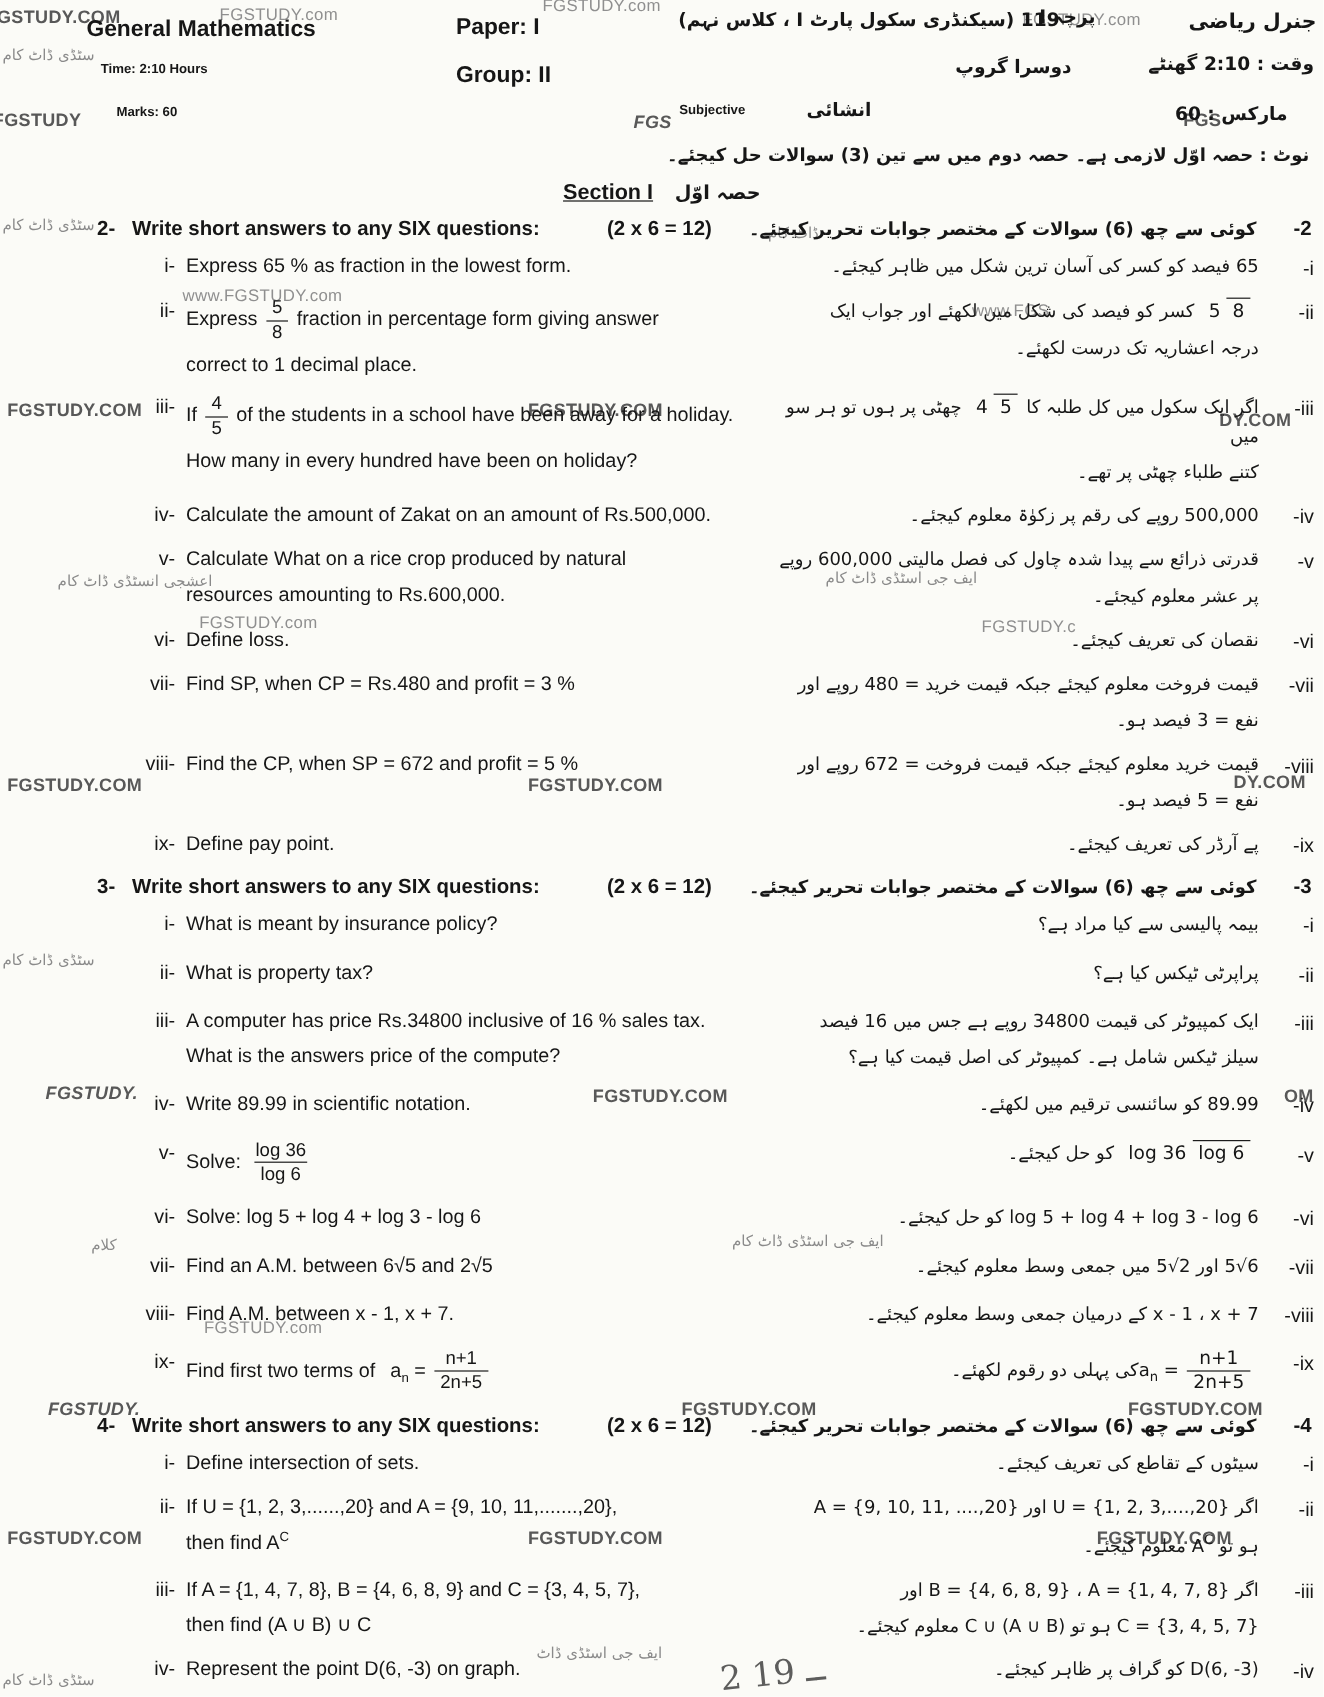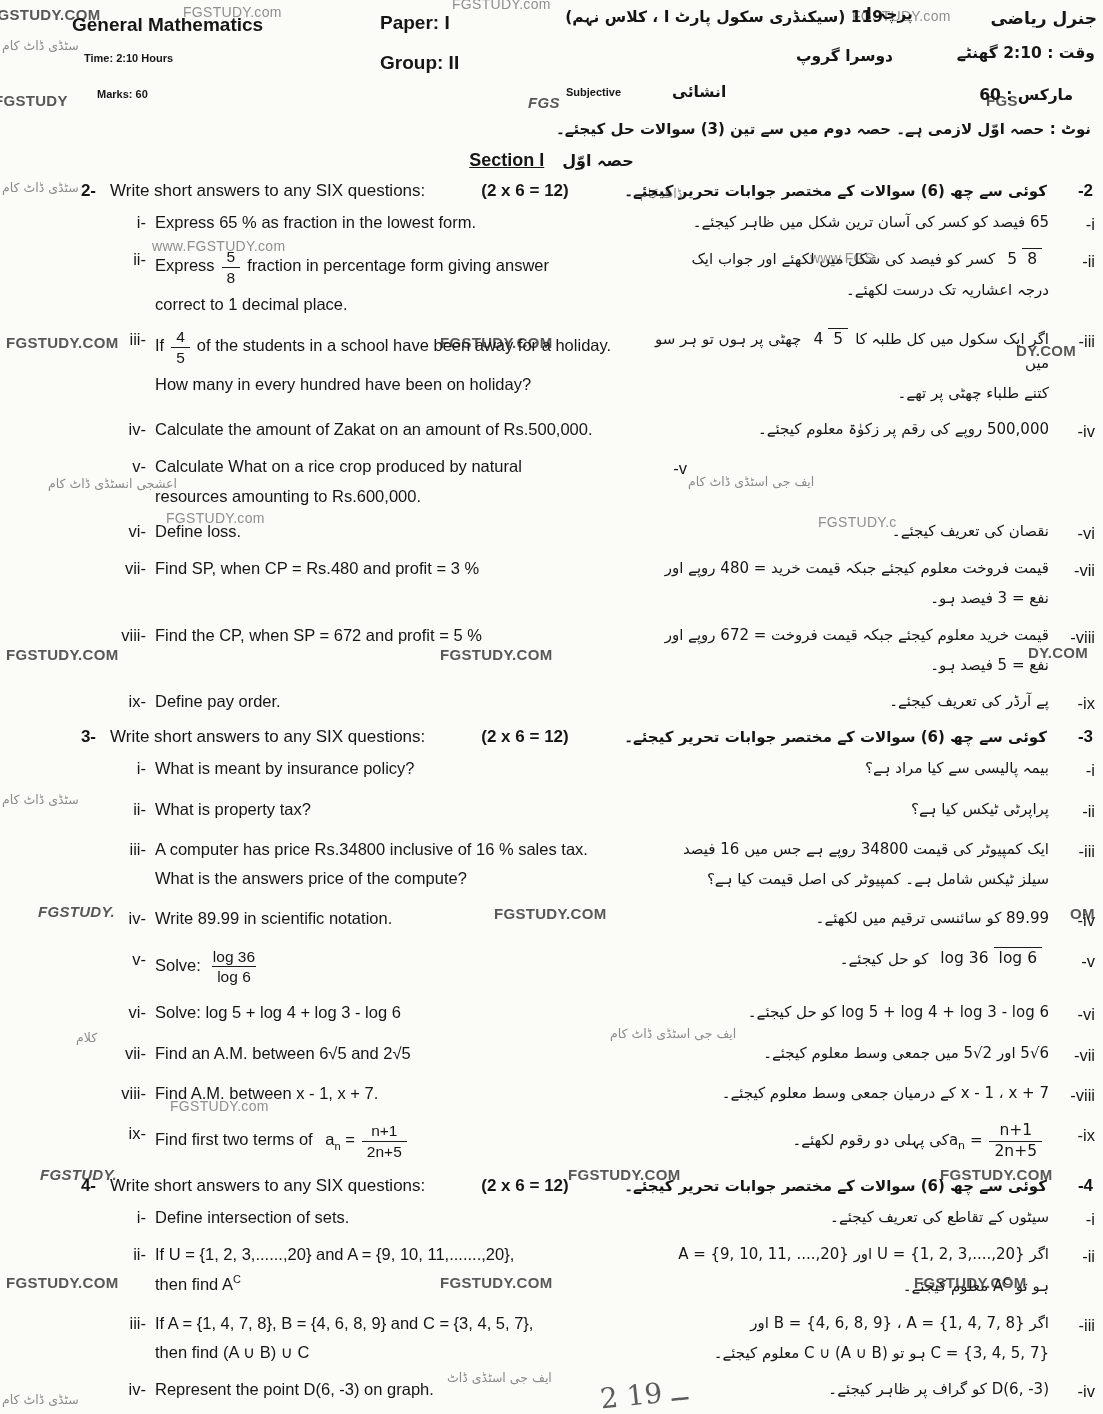--- a/index.html
+++ b/index.html
@@ -19,21 +19,21 @@
   .t2{font-size:11px;font-weight:bold}
   .u{}
   .uh{font-family:"DejaVu Sans",sans-serif;font-weight:bold;font-size:15.5px;direction:rtl}
   
   .content{position:absolute;left:0;top:150px;width:100%;z-index:1}
   .sec{display:flex;justify-content:center;align-items:baseline;gap:18px;margin:0 0 10px}
   .sec-en{font-weight:bold;font-size:18px;text-decoration:underline}
   .sec-ur{font-weight:bold;font-size:16px;font-family:"DejaVu Sans",sans-serif;direction:rtl}
   .qhead{display:flex;align-items:baseline;margin:2px 0 10px;font-size:17px}
   .qn{flex:0 0 96px;text-align:right;padding-right:14px;font-weight:bold}
-  .qt{font-weight:normal}
+  .qt{font-weight:bold}
   .qm{font-weight:bold;margin-left:56px;white-space:nowrap}
   .qur{flex:1;display:flex;justify-content:flex-end;padding-left:8px}
   .qur>span{direction:rtl;font-family:"DejaVu Sans",sans-serif;font-weight:bold;font-size:15px;text-align:left}
   .qnr{flex:0 0 46px;text-align:right;padding-right:10px;font-weight:bold}
   .item{display:flex;align-items:flex-start;margin:0 0 13px;font-size:16.5px;line-height:1.35}
   .sp16 .item{margin-bottom:16px}
   .inum{flex:0 0 146px;text-align:right;padding-right:9px}
   .ien{flex:0 0 480px;padding-right:6px}
   .iur{flex:1;display:flex;align-items:flex-start}
   .utext{flex:1;direction:rtl;text-align:right;font-family:"DejaVu Sans",sans-serif;
@@ -177,20 +177,22 @@
             <div class="utext"><span>500,000 روپے کی رقم پر زکوٰۃ معلوم کیجئے۔</span></div>
           <span class="unum">-iv</span>
           </div>
       </div>
 
       <div class="item">
         <span class="inum">v-</span>
         <div class="ien"><span>Calculate What on a rice crop produced by natural</span>
           <div class="l2">resources amounting to Rs.600,000.</div></div>
         <div class="iur">
+            <div class="utext"><span>قدرتی ذرائع سے پیدا شدہ چاول کی فصل مالیتی 600,000 روپے</span>
+          <div class="l2">پر عشر معلوم کیجئے۔</div></div>
           <span class="unum">-v</span>
           </div>
       </div>
 
       <div class="item">
         <span class="inum">vi-</span>
         <div class="ien"><span>Define loss.</span></div>
         <div class="iur">
             <div class="utext"><span>نقصان کی تعریف کیجئے۔</span></div>
           <span class="unum">-vi</span>
@@ -212,21 +214,21 @@
         <div class="ien"><span>Find the CP,  when  SP = 672  and  profit = 5 %</span></div>
         <div class="iur">
             <div class="utext"><span>قیمت خرید معلوم کیجئے جبکہ قیمت فروخت = 672 روپے اور</span>
           <div class="l2">نفع = 5 فیصد ہو۔</div></div>
           <span class="unum">-viii</span>
           </div>
       </div>
 
       <div class="item">
         <span class="inum">ix-</span>
-        <div class="ien"><span>Define pay order.</span></div>
+        <div class="ien"><span>Define pay point.</span></div>
         <div class="iur">
             <div class="utext"><span>پے آرڈر کی تعریف کیجئے۔</span></div>
           <span class="unum">-ix</span>
           </div>
       </div>
     </div>
 
     <div class="sp16">
       <div class="qhead">
         <span class="qn">3-</span>

